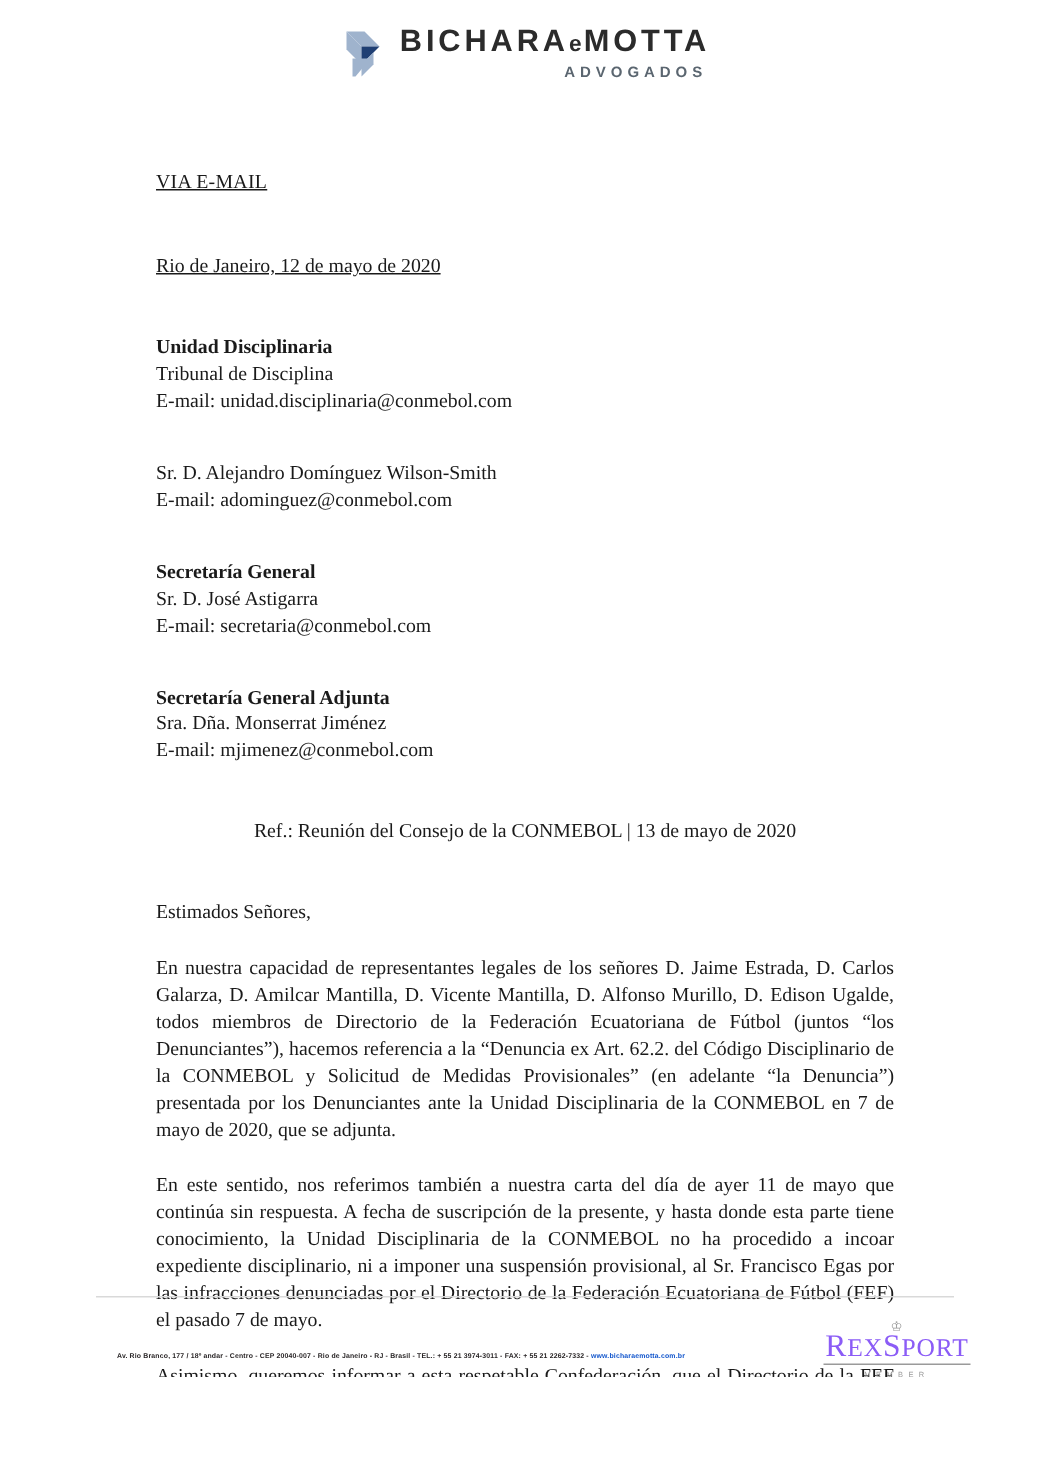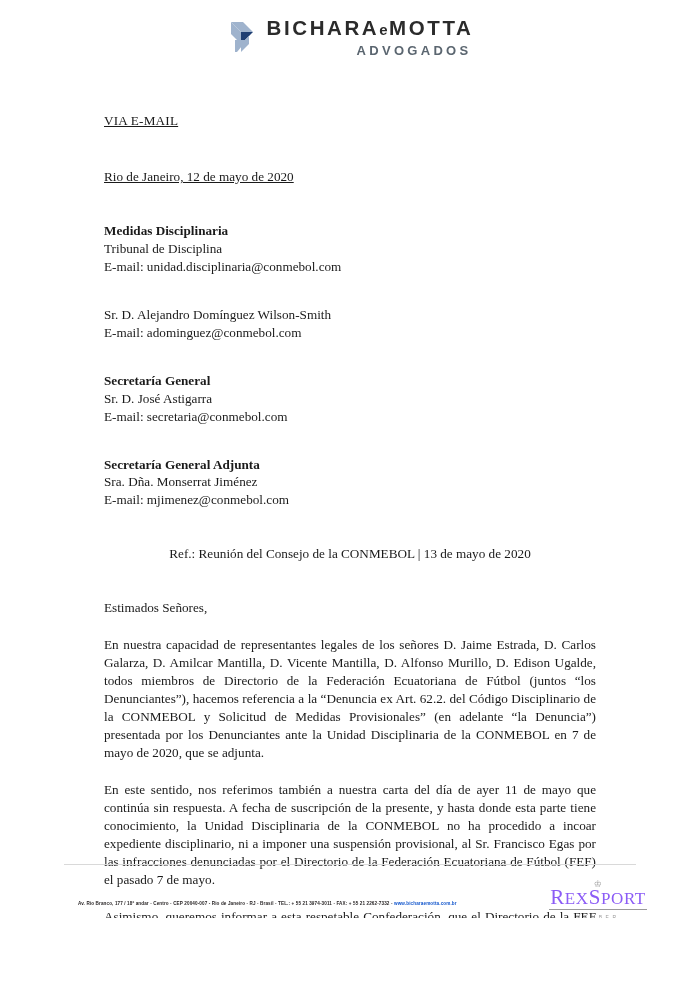--- a/index.html
+++ b/index.html
@@ -53,21 +53,21 @@
     white-space: nowrap;
   }
   .logo-name .amp {
     font-size: 15px;
     letter-spacing: 1.5px;
     font-weight: bold;
     text-transform: lowercase;
   }
   .logo-sub {
     font-family: "Liberation Sans", "DejaVu Sans", sans-serif;
-    font-size: 13px;
+    font-size: 10px;
     font-weight: bold;
     letter-spacing: 3.3px;
     color: #5b6670;
     margin-top: 5px;
     margin-right: 2px;
     white-space: nowrap;
   }
 
   
   .content {
@@ -205,21 +205,21 @@
     </div>
   </div>
 
   <div class="content">
 
     <div class="via-email">VIA E-MAIL</div>
 
     <div class="date-line">Rio de Janeiro, 12 de mayo de 2020</div>
 
     <div class="addr-block first">
-      <div class="addr-name">Medidas Disciplinaria</div>
+      <div class="addr-name">Unidad Disciplinaria</div>
       <div class="addr-line">Tribunal de Disciplina</div>
       <div class="addr-line">E-mail: unidad.disciplinaria@conmebol.com</div>
     </div>
 
     <div class="addr-block">
       <div class="addr-line">Sr. D. Alejandro Domínguez Wilson-Smith</div>
       <div class="addr-line">E-mail: adominguez@conmebol.com</div>
     </div>
 
     <div class="addr-block">

